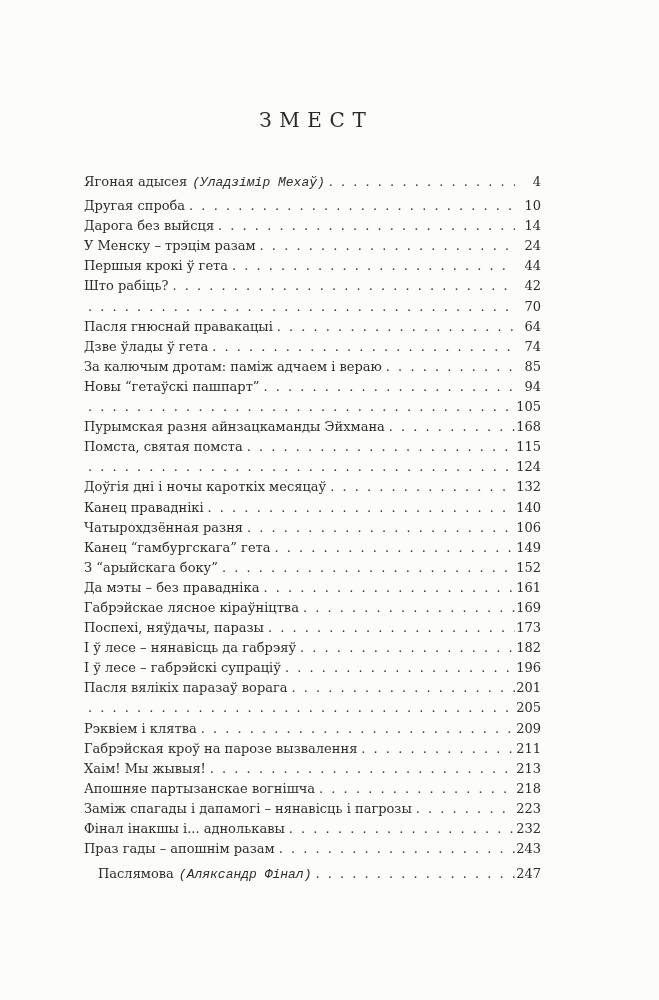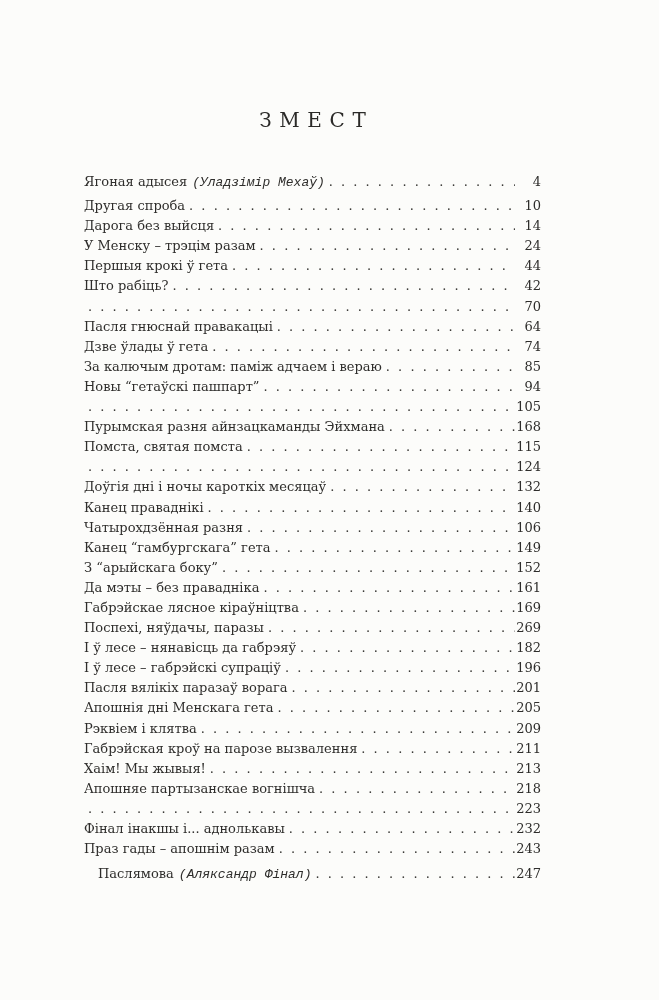--- a/index.html
+++ b/index.html
@@ -224,21 +224,21 @@
     <span class="entry-title">Габрэйскае лясное кіраўніцтва</span>
 
     <span class="leader"> . . . . . . . . . . . . . . . . . . . . . . . . . . . . . . . . . . . . . . . . . . . . . . . . . . . . . . . . . . . . . . . . . . . . . . . . . . . . . . . .</span>
     <span class="pagenum">169</span>
   </div>
 
   <div class="toc-row">
     <span class="entry-title">Поспехі, няўдачы, паразы</span>
 
     <span class="leader"> . . . . . . . . . . . . . . . . . . . . . . . . . . . . . . . . . . . . . . . . . . . . . . . . . . . . . . . . . . . . . . . . . . . . . . . . . . . . . . . .</span>
-    <span class="pagenum">269</span>
+    <span class="pagenum">173</span>
   </div>
 
   <div class="toc-row">
     <span class="entry-title">І ў лесе – нянавісць да габрэяў</span>
 
     <span class="leader"> . . . . . . . . . . . . . . . . . . . . . . . . . . . . . . . . . . . . . . . . . . . . . . . . . . . . . . . . . . . . . . . . . . . . . . . . . . . . . . . .</span>
     <span class="pagenum">182</span>
   </div>
 
   <div class="toc-row">
@@ -249,21 +249,20 @@
   </div>
 
   <div class="toc-row">
     <span class="entry-title">Пасля вялікіх паразаў ворага</span>
 
     <span class="leader"> . . . . . . . . . . . . . . . . . . . . . . . . . . . . . . . . . . . . . . . . . . . . . . . . . . . . . . . . . . . . . . . . . . . . . . . . . . . . . . . .</span>
     <span class="pagenum">201</span>
   </div>
 
   <div class="toc-row">
-    <span class="entry-title">Апошнія дні Менскага гета</span>
 
     <span class="leader"> . . . . . . . . . . . . . . . . . . . . . . . . . . . . . . . . . . . . . . . . . . . . . . . . . . . . . . . . . . . . . . . . . . . . . . . . . . . . . . . .</span>
     <span class="pagenum">205</span>
   </div>
 
   <div class="toc-row">
     <span class="entry-title">Рэквіем і клятва</span>
 
     <span class="leader"> . . . . . . . . . . . . . . . . . . . . . . . . . . . . . . . . . . . . . . . . . . . . . . . . . . . . . . . . . . . . . . . . . . . . . . . . . . . . . . . .</span>
     <span class="pagenum">209</span>
@@ -284,20 +283,21 @@
   </div>
 
   <div class="toc-row">
     <span class="entry-title">Апошняе партызанскае вогнішча</span>
 
     <span class="leader"> . . . . . . . . . . . . . . . . . . . . . . . . . . . . . . . . . . . . . . . . . . . . . . . . . . . . . . . . . . . . . . . . . . . . . . . . . . . . . . . .</span>
     <span class="pagenum">218</span>
   </div>
 
   <div class="toc-row">
+    <span class="entry-title">Заміж спагады і дапамогі – нянавісць і пагрозы</span>
 
     <span class="leader"> . . . . . . . . . . . . . . . . . . . . . . . . . . . . . . . . . . . . . . . . . . . . . . . . . . . . . . . . . . . . . . . . . . . . . . . . . . . . . . . .</span>
     <span class="pagenum">223</span>
   </div>
 
   <div class="toc-row">
     <span class="entry-title">Фінал інакшы і... аднолькавы</span>
 
     <span class="leader"> . . . . . . . . . . . . . . . . . . . . . . . . . . . . . . . . . . . . . . . . . . . . . . . . . . . . . . . . . . . . . . . . . . . . . . . . . . . . . . . .</span>
     <span class="pagenum">232</span>

